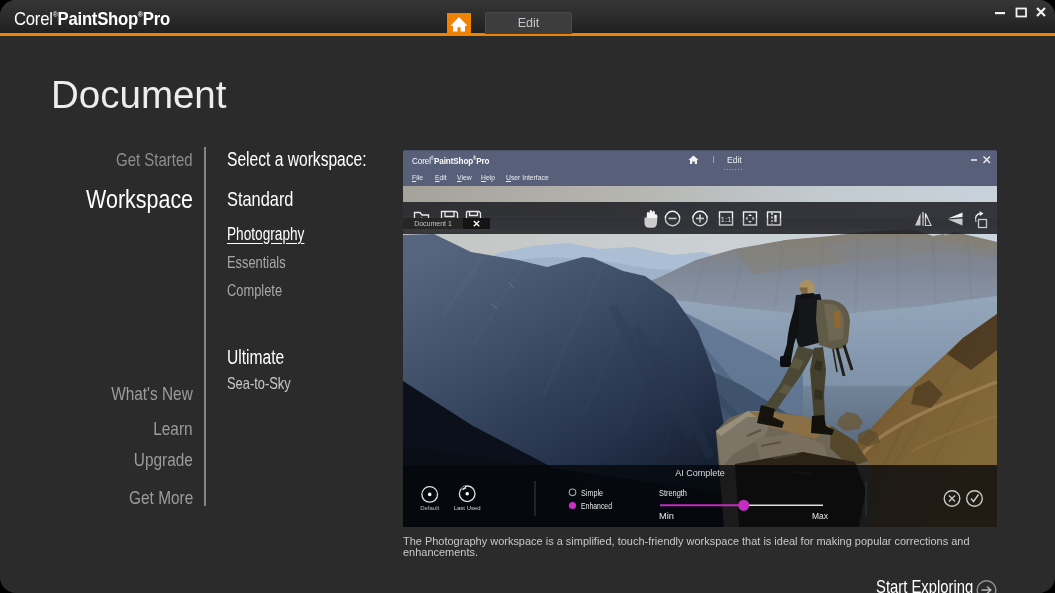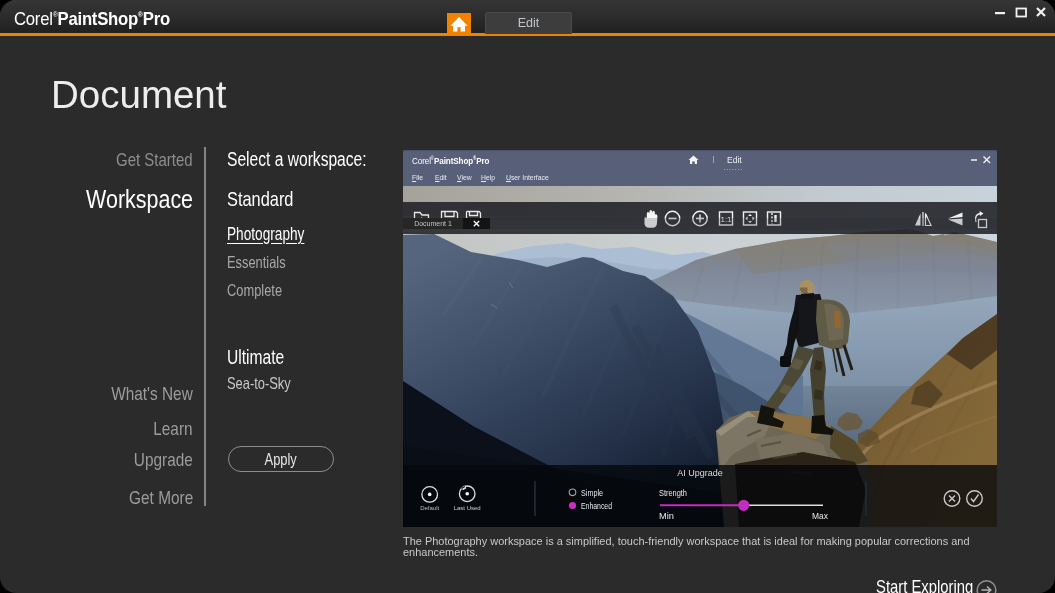--- a/index.html
+++ b/index.html
@@ -75,21 +75,20 @@
   <div class="lmenu" style="top:486.5px;color:#9c9c9c;font-size:19px;">Get More</div>
   <div id="vline"></div>
 
   <div class="ctext" style="top:148px;color:#fff;font-size:20px;">Select a workspace:</div>
   <div class="ctext" style="top:186.5px;color:#fff;font-size:21px;">Standard</div>
   <div class="ctext" style="top:223.8px;color:#fff;font-size:17.5px;text-decoration:underline;text-underline-offset:3px;">Photography</div>
   <div class="ctext" style="top:252.8px;color:#a8a8a8;font-size:16.5px;">Essentials</div>
   <div class="ctext" style="top:280.6px;color:#a8a8a8;font-size:16.5px;">Complete</div>
   <div class="ctext" style="top:346px;color:#fff;font-size:20px;">Ultimate</div>
   <div class="ctext" style="top:374.2px;color:#c9c9c9;font-size:16.5px;">Sea-to-Sky</div>
-  <div id="applybtn"><span style="display:inline-block;transform:scaleX(0.78);transform-origin:50% 0;">Apply</span></div>
 
   <div id="preview">
     <svg id="photo" width="594" height="341" viewBox="0 0 594 341" preserveAspectRatio="none">
       <defs>
         <linearGradient id="sky" x1="0" y1="0" x2="1" y2="0">
           <stop offset="0" stop-color="#c3c5c2"></stop>
           <stop offset="0.45" stop-color="#cacfd1"></stop>
           <stop offset="1" stop-color="#ccd6df"></stop>
         </linearGradient>
         <linearGradient id="cloud" x1="0" y1="0" x2="1" y2="0">
@@ -286,21 +285,21 @@
     </div>
     <div id="ptabs">
       <div id="tab1">Document 1</div>
       <div id="tabx">
           <svg width="27" height="11" style="display:block">
             <path d="M10.8,3 L16.2,8.2 M16.2,3 L10.8,8.2" stroke="#fff" stroke-width="1.3"></path>
           </svg>
         </div>
     </div>
     <div id="pbottom">
-      <div style="position:absolute;left:0;top:0;width:594px;height:17px;text-align:center;color:#dcdcdc;font-size:9px;line-height:16px;">AI Upgrade</div>
+      <div style="position:absolute;left:0;top:0;width:594px;height:17px;text-align:center;color:#dcdcdc;font-size:9px;line-height:16px;">AI Complete</div>
       <svg width="594" height="62" viewBox="0 0 594 62" style="position:absolute;left:0;top:0;">
 
         <path d="M132,16 L132,51 M463,16 L463,51" stroke="#2a2d33" stroke-width="1.5"></path>
 
         <circle cx="26.7" cy="29.4" r="7.8" fill="none" stroke="#e0e0e0" stroke-width="1.3"></circle>
         <circle cx="26.7" cy="29.4" r="1.8" fill="#fff"></circle>
         <text x="26.7" y="44.5" font-size="6" fill="#bdbdbd" text-anchor="middle" font-family="Liberation Sans">Default</text>
 
         <circle cx="64.2" cy="28.8" r="7.8" fill="none" stroke="#e0e0e0" stroke-width="1.3"></circle>
         <circle cx="64.2" cy="28.8" r="1.8" fill="#fff"></circle>

